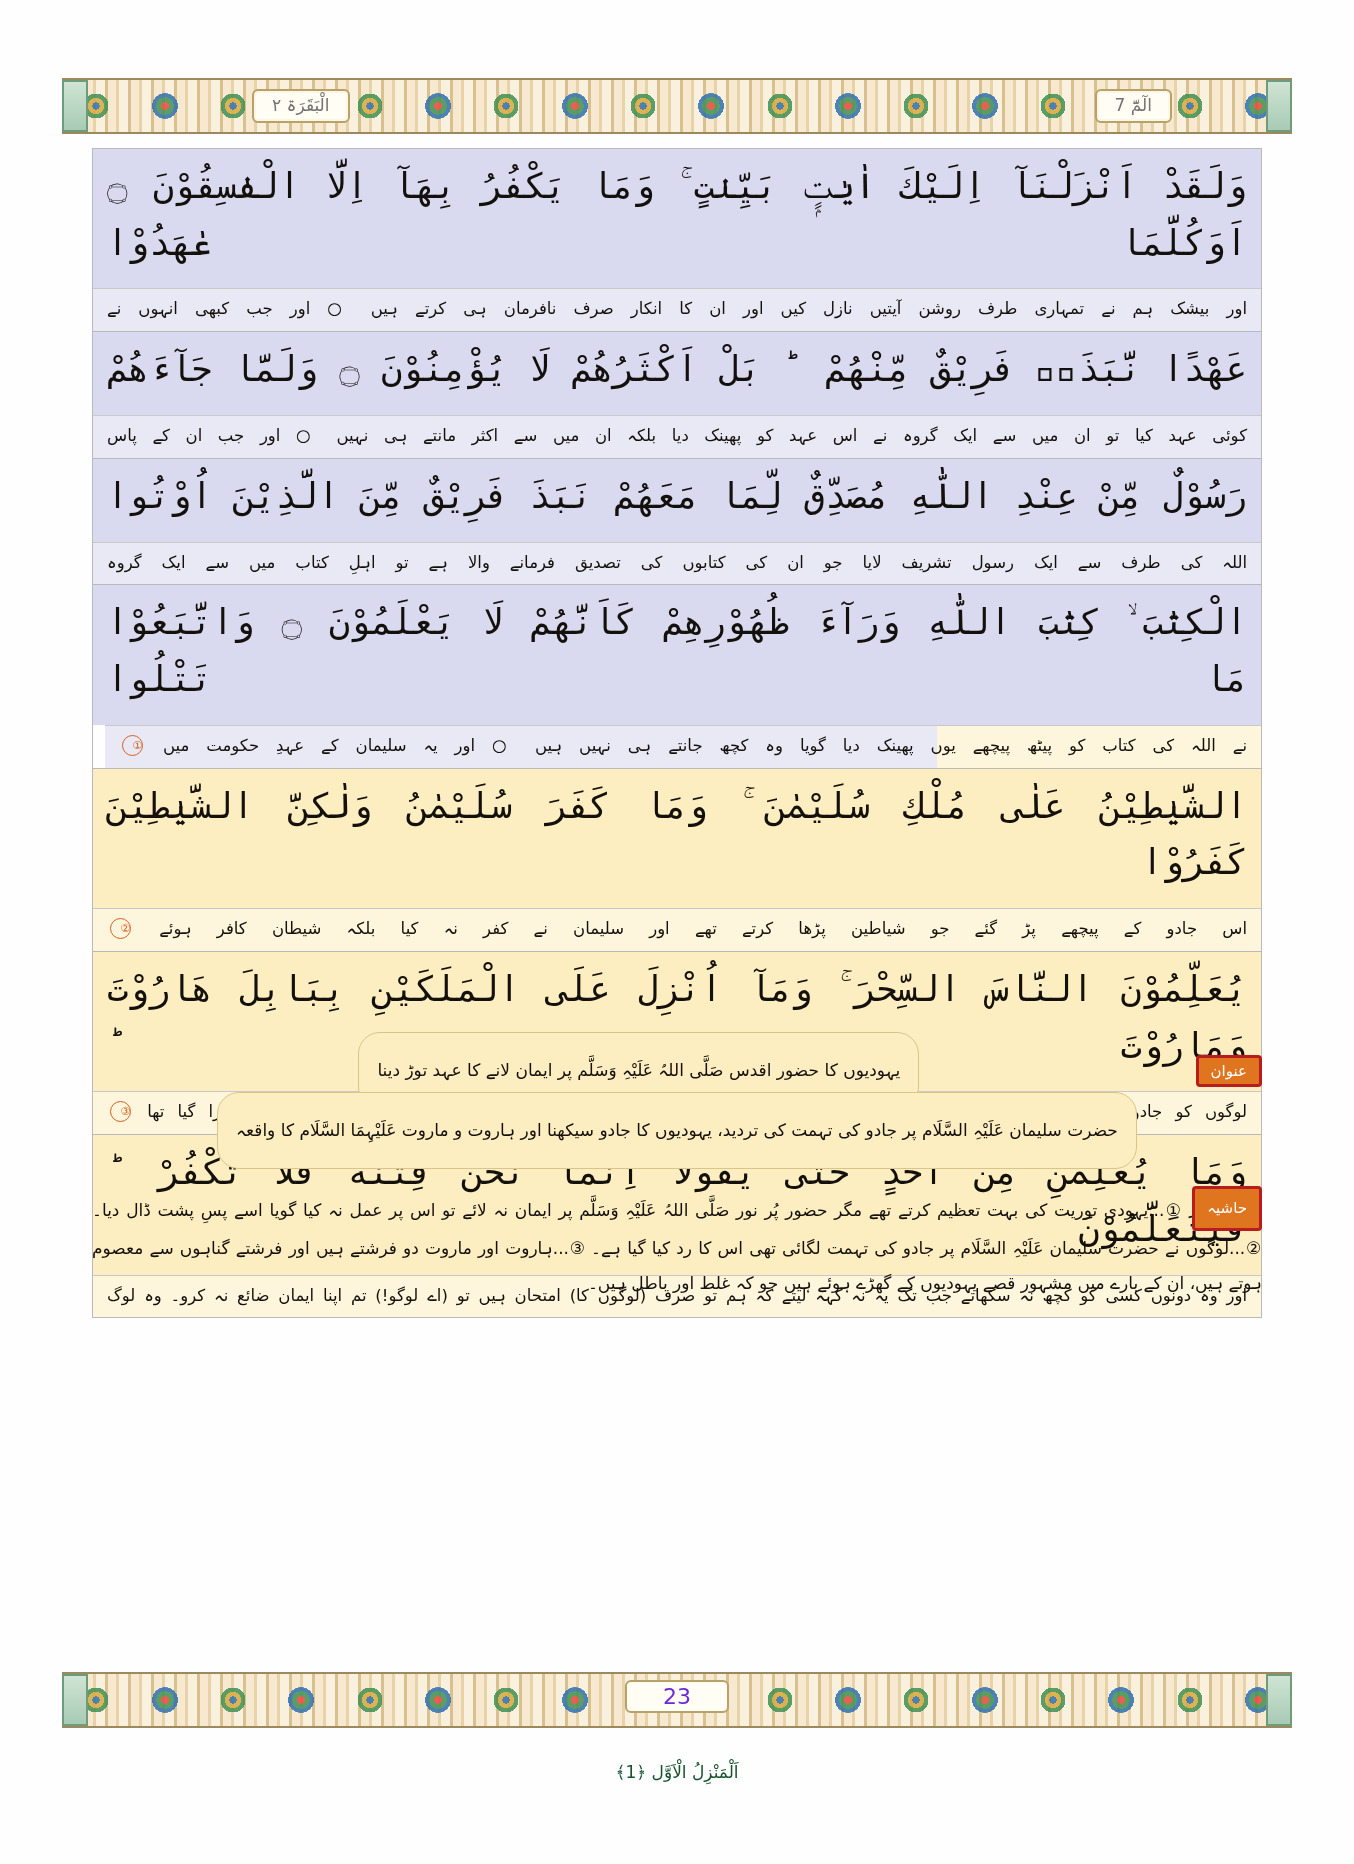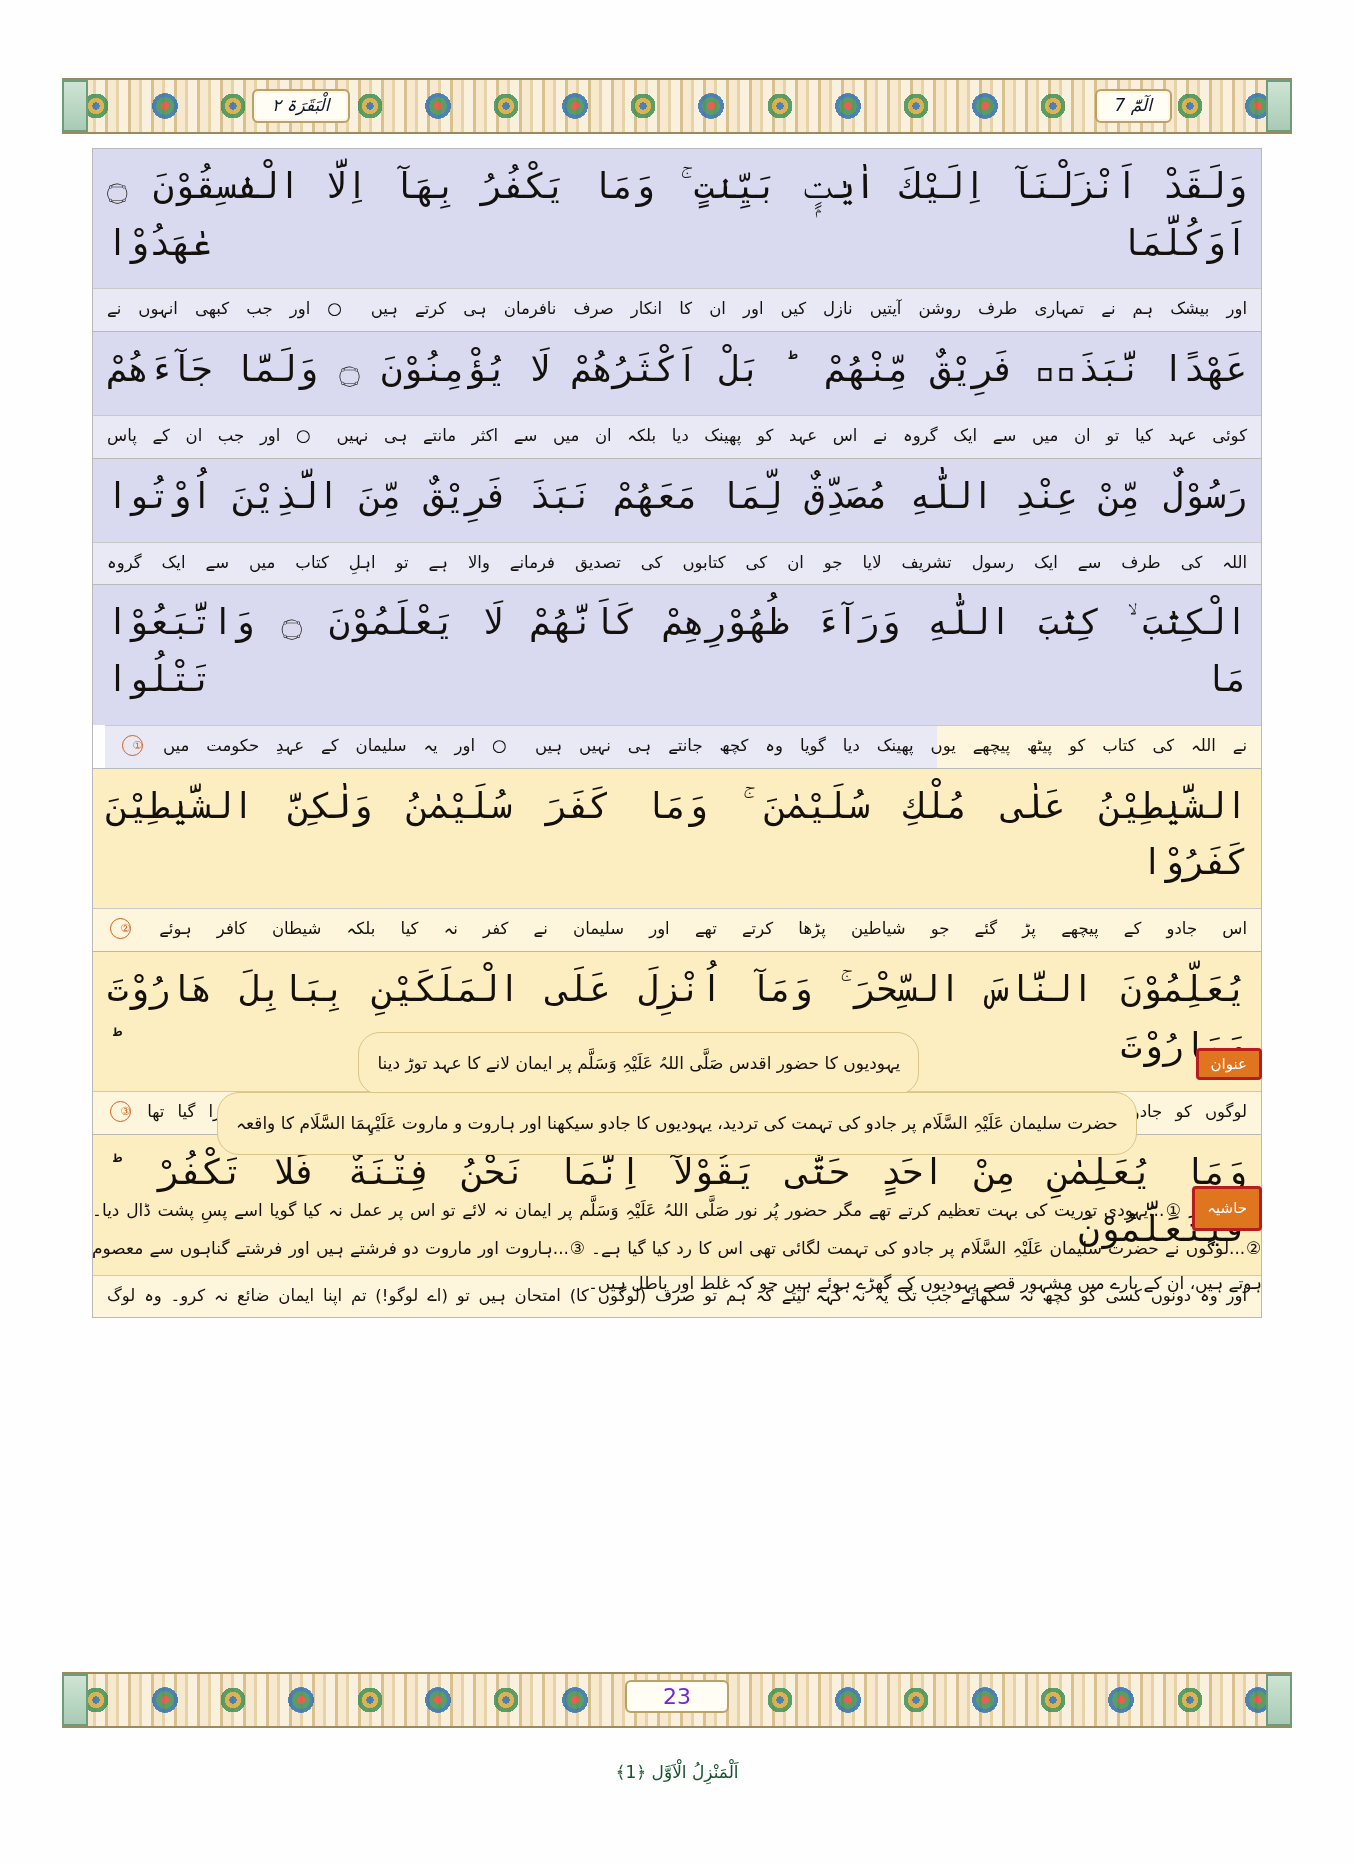--- a/index.html
+++ b/index.html
@@ -50,26 +50,25 @@
   }
   .band-ends.l{left:0;}
   .band-ends.r{right:0;}
 
   .cartouche{
     position:absolute;top:50%;transform:translateY(-50%);
     background:#fffdf4;
     border:2px solid #b8a269;
     border-radius:6px;
     padding:3px 18px;
-    font-size:17px;color:#0f172a;
+    font-size:17px;color:#737373;
     white-space:nowrap;
     line-height:1.4;
     box-shadow:0 0 0 2px #fdf6e4 inset;
     font-family:"DejaVu Sans","Liberation Sans",sans-serif;
-    font-style:italic;
   }
 
   
   .verses{
     position:absolute;left:92px;right:92px;top:148px;
   }
   .vblock{border:1px solid #b9b9b9;border-bottom:none;box-sizing:border-box;}
   .vblock:last-child{border-bottom:1px solid #b9b9b9;}
 
   .ar{
@@ -119,21 +118,21 @@
     font-size:15px;padding:4px 12px;border-radius:4px;
     white-space:nowrap;flex:0 0 auto;
     border:3px solid #b91c1c;
   }
   .pill{
     flex:1 1 auto;
     background:#fdeec2;
     border:1px solid #d9c489;
     border-radius:22px;
     text-align:center;
-    font-size:17px;padding:17px 18px;color:#15100c;
+    font-size:17px;padding:24px 18px;color:#15100c;
     line-height:1.6;
   }
   .pill.narrow{flex:0 1 auto;margin:0 auto;}
 
   
   .foot{
     position:absolute;left:92px;right:92px;
     direction:rtl;text-align:justify;
     font-size:17px;line-height:2.05;color:#15100c;
   }

